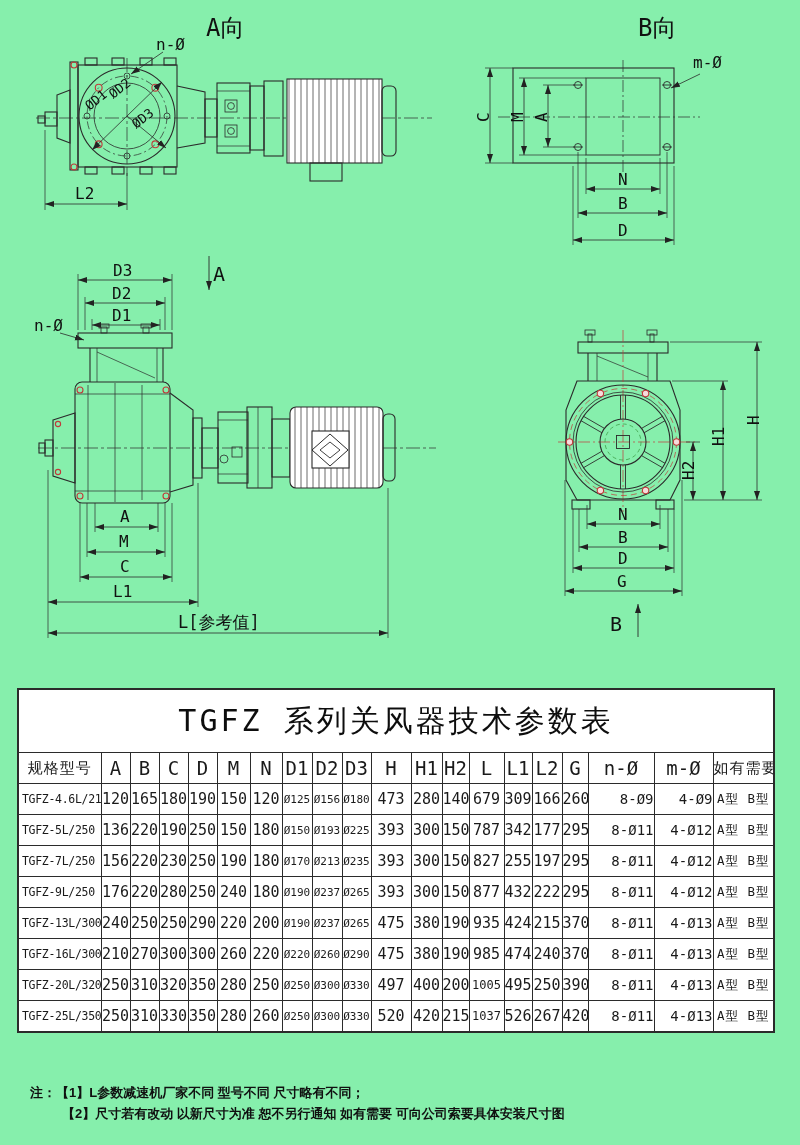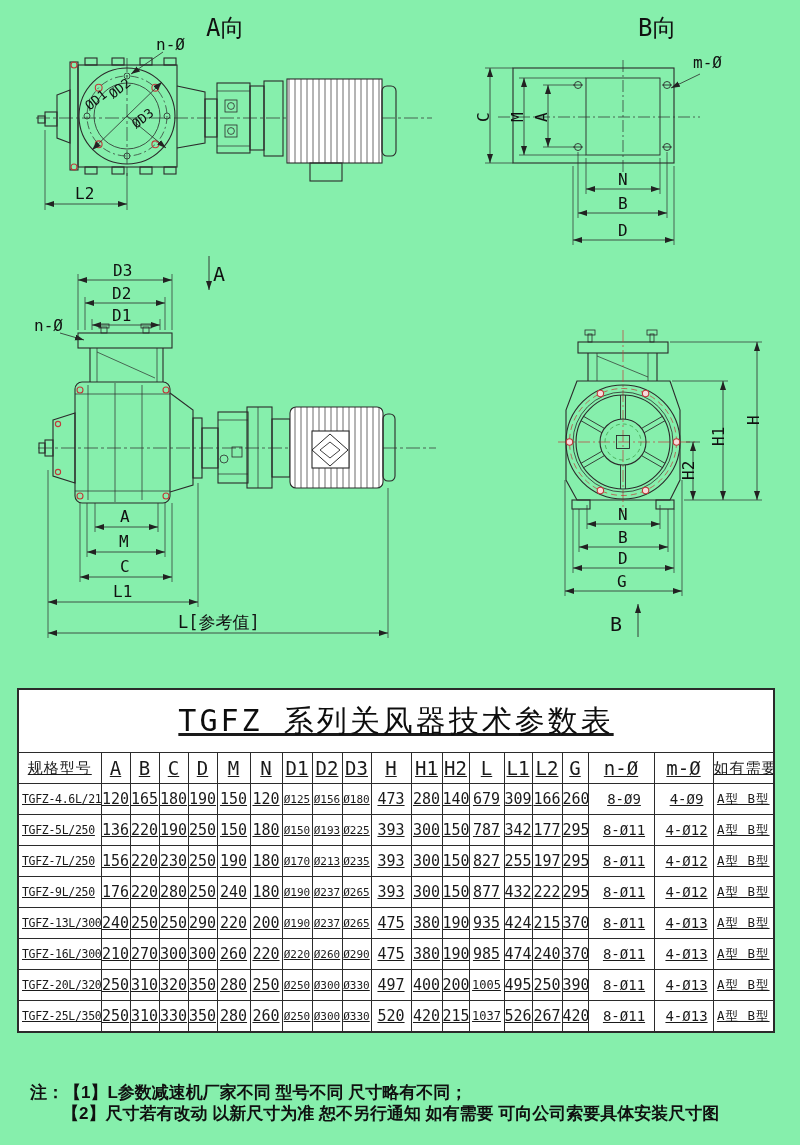--- a/index.html
+++ b/index.html
@@ -2,37 +2,37 @@
 <html><head>
 <meta charset="utf-8">
 <style>
   html,body{margin:0;padding:0;background:#e8e8e8;}
   .page{position:relative;width:800px;height:1145px;background:#86efac;overflow:hidden;
         font-family:"DejaVu Sans Mono","Liberation Mono",monospace;color:#1a1a1a;}
   svg text{font-family:"DejaVu Sans Mono","Liberation Mono",monospace;fill:#111;}
   .drw{position:absolute;left:0;top:0;}
 
   
-  .tblwrap{position:absolute;left:17px;top:688px;text-decoration:underline;}
+  .tblwrap{position:absolute;left:17px;top:688px;}
   table.spec{border-collapse:collapse;table-layout:fixed;width:758px;
              border:2px solid #2b2b2b;background:#fff;}
   table.spec td,table.spec th{border:1px solid #2b2b2b;text-align:center;vertical-align:middle;
              padding:0;overflow:hidden;white-space:nowrap;font-weight:normal;}
   td.title{height:62px;font-size:30px;letter-spacing:3px;color:#0d0d0d;}
   tr.hdr th{height:30px;font-size:19px;}
   tr.hdr th.cjk{font-size:15px;letter-spacing:1px;text-align:center;}
   tbody td{height:30px;font-size:15px;}
   tbody td.model{font-size:11.5px;text-align:left;padding-left:3px;letter-spacing:-0.3px;}
   tbody td.dcol{font-size:11px;}
   tbody td.small4{font-size:12px;}
-  tbody td.ncol{font-size:14px;text-align:center;padding-left:6px;}
+  tbody td.ncol{font-size:14px;text-align:right;padding-left:6px;}
   tbody td.rotor{font-size:12.5px;letter-spacing:1px;}
 
   
-  .notes{position:absolute;left:30px;top:1082px;font-size:17px;font-weight:600;
+  .notes{position:absolute;left:30px;top:1082px;font-size:13px;font-weight:600;
          color:#101010;line-height:21px;font-family:"Liberation Sans",sans-serif;}
   .notes .l2{padding-left:32px;}
 </style>
 </head>
 <body>
 
 <div class="page">
 
 <svg class="drw" width="800" height="680" viewBox="0 0 800 680">
 <defs>

